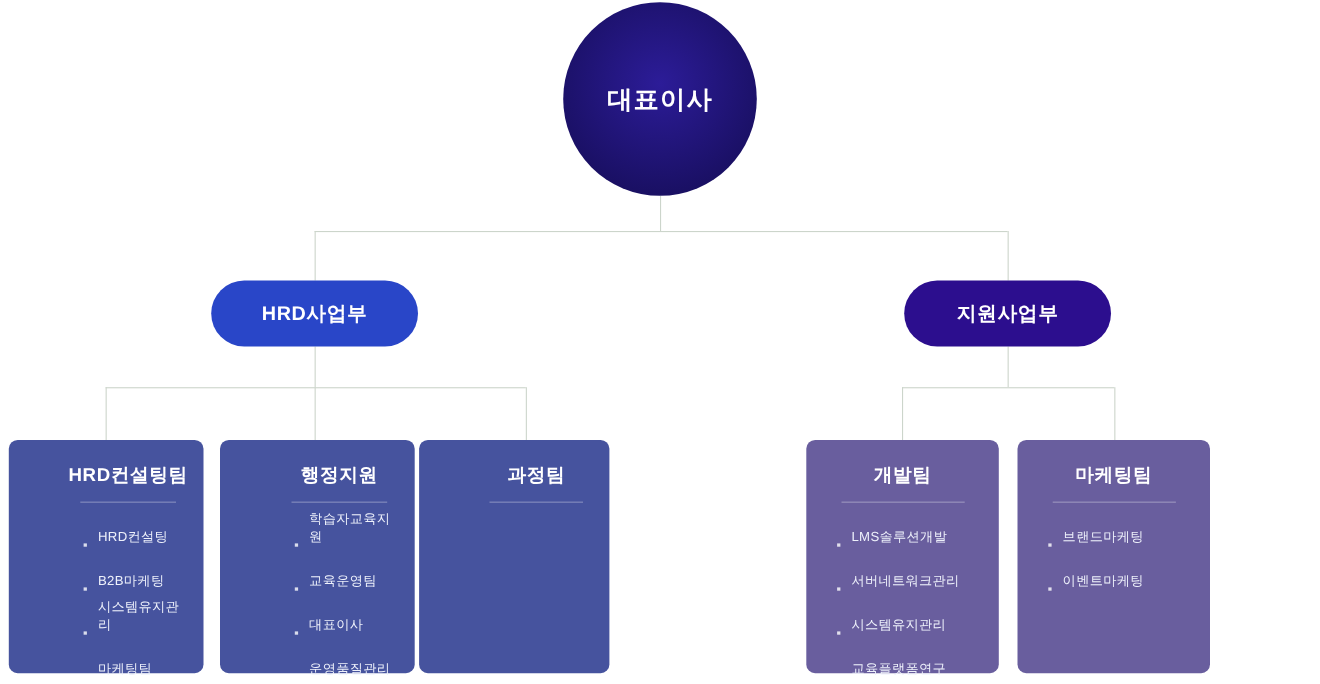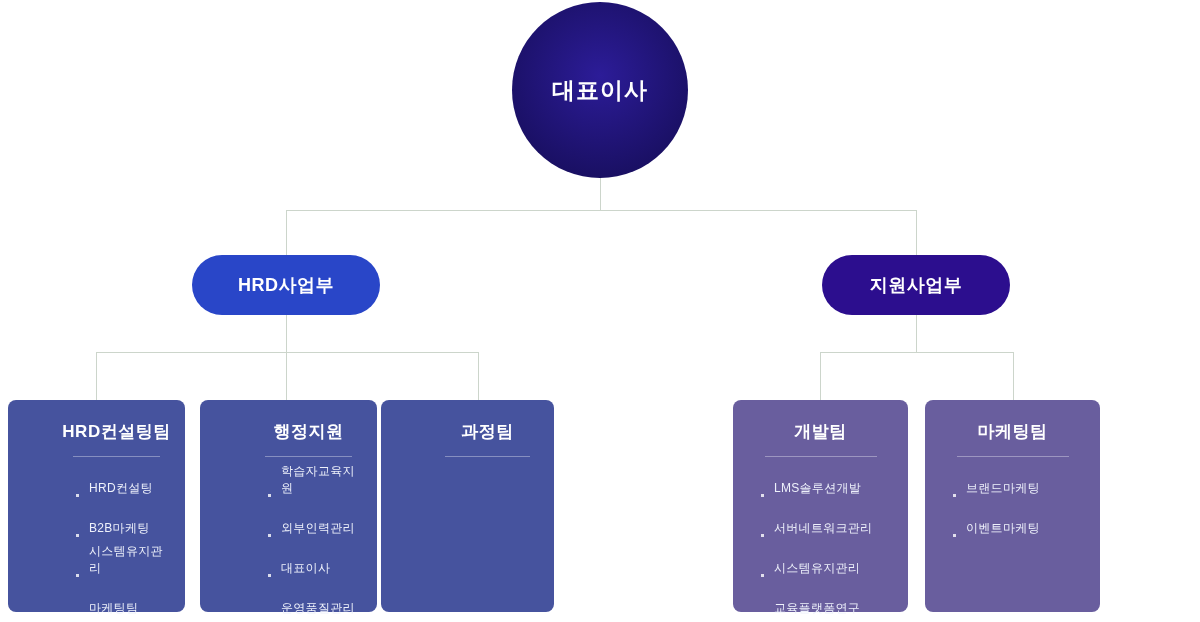--- a/index.html
+++ b/index.html
@@ -173,21 +173,21 @@
   <div class="card blue" style="left:200px; width:177px;">
     <div class="card-title">행정지원</div>
     <div class="divider"></div>
     <ul class="items">
       <li class="item">
           <span class="bullet"></span>
           <span>학습자교육지원</span>
         </li>
       <li class="item">
           <span class="bullet"></span>
-          <span>외부인력관리</span>
+          <span>교육운영팀</span>
         </li>
       <li class="item">
           <span class="bullet"></span>
           <span>대표이사</span>
         </li>
       <li class="item">
           <span class="bullet"></span>
           <span>운영품질관리</span>
         </li>
     </ul>

